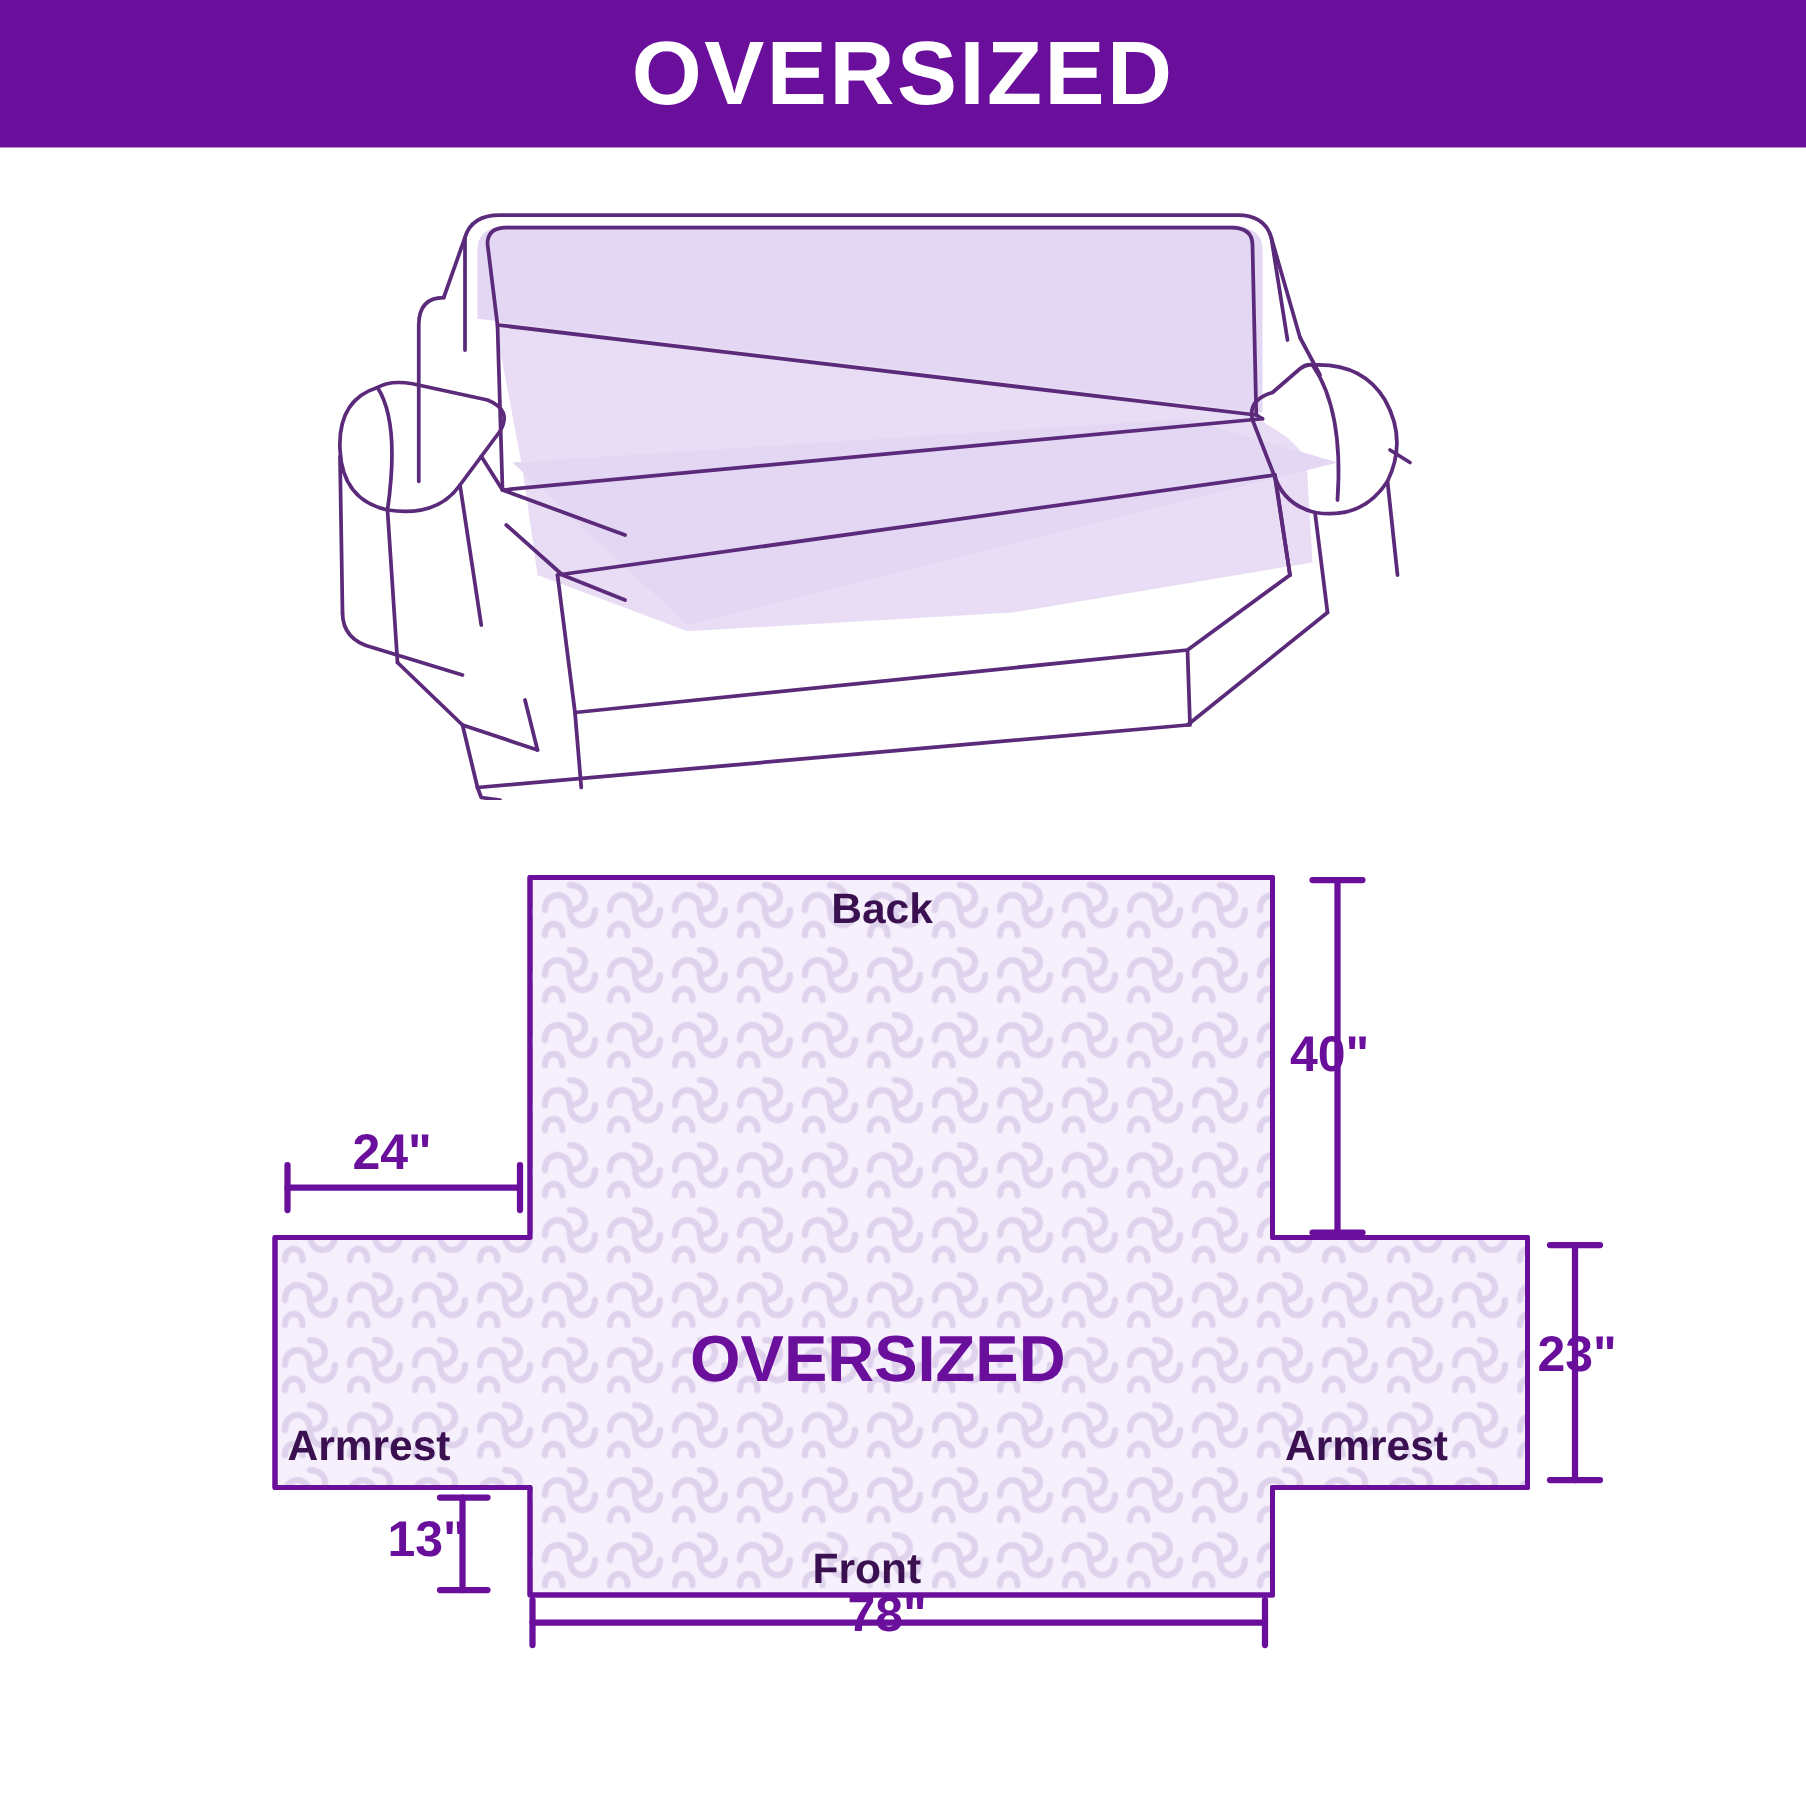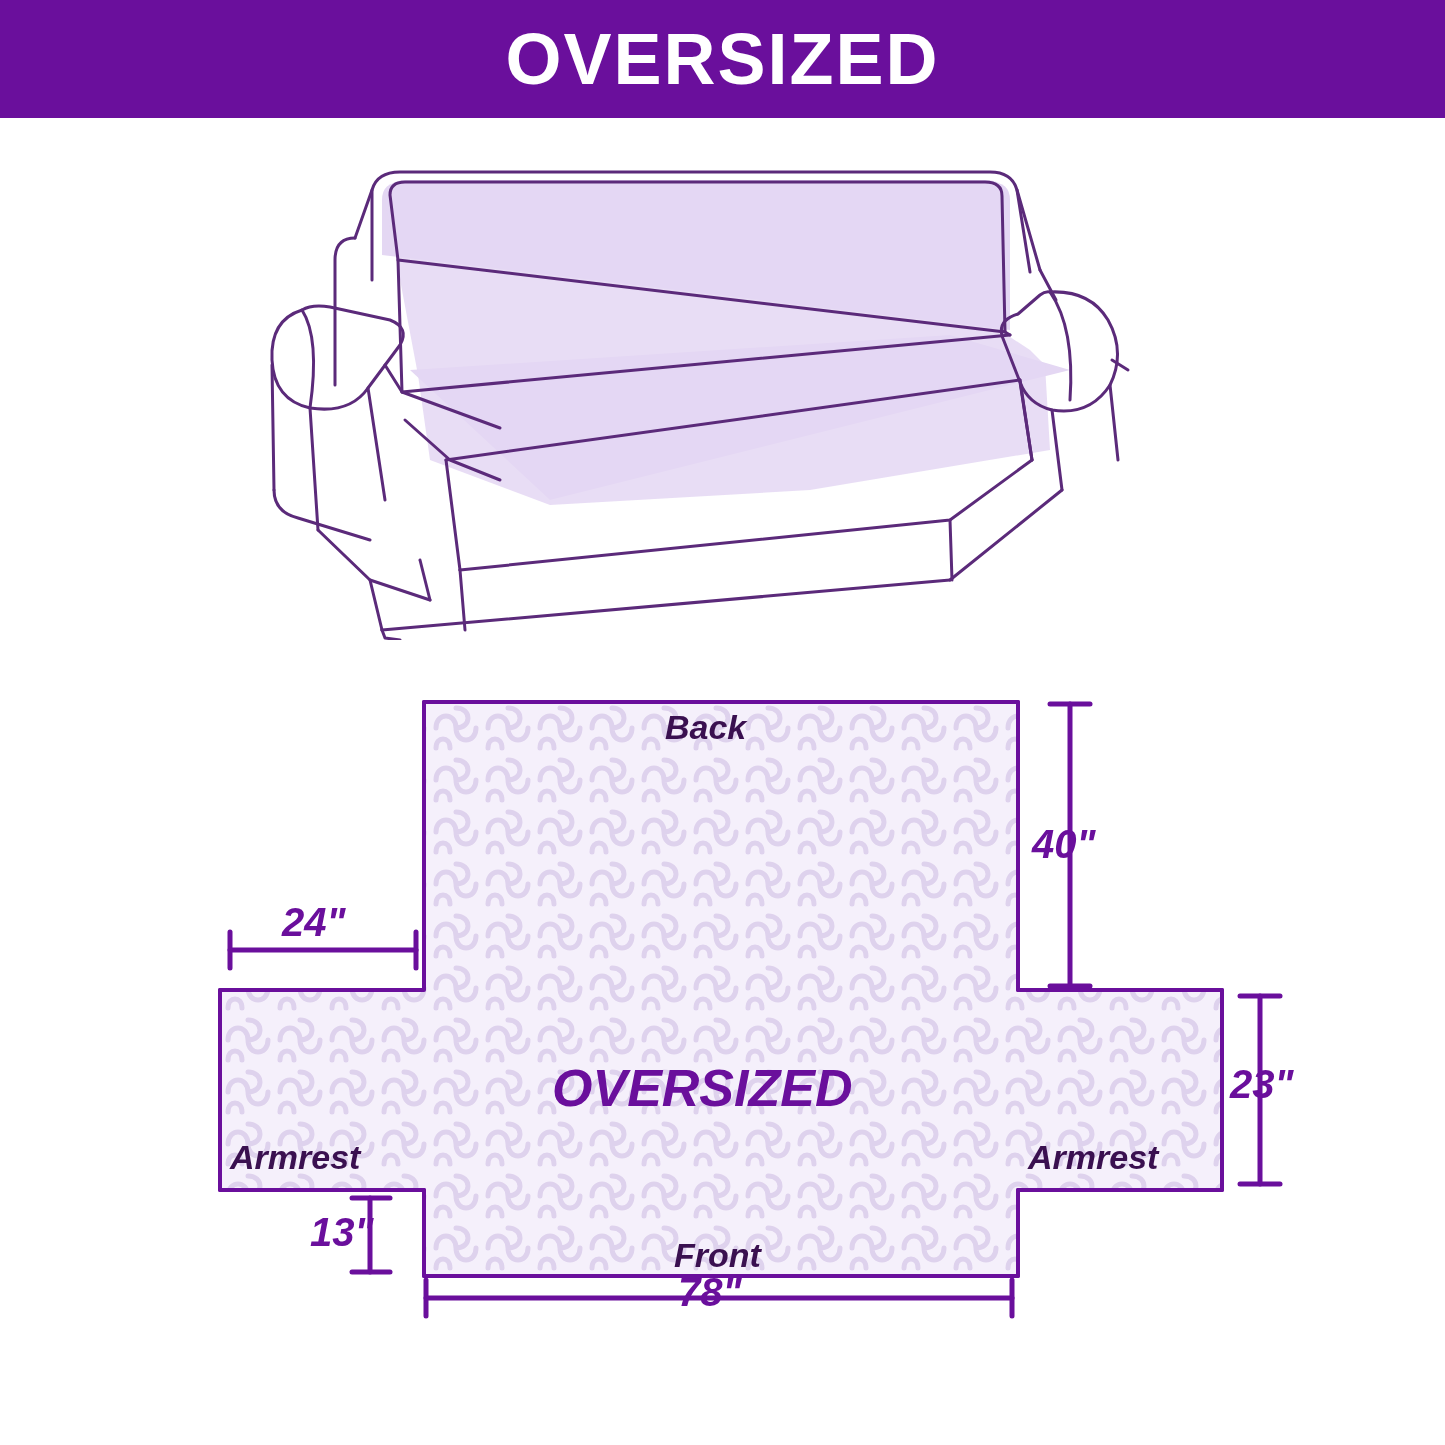--- a/index.html
+++ b/index.html
@@ -48,21 +48,20 @@
     top: 160px;
     width: 960px;
     height: 480px;
   }
   #diagram-area {
     position: absolute;
     left: 170px;
     top: 650px;
     width: 1140px;
     height: 680px;
-    font-style: italic;
   }
   .lbl {
     position: absolute;
     color: #6a0f9c;
     font-weight: bold;
     font-family: "Liberation Sans", sans-serif;
     white-space: nowrap;
   }
   .lbl-dim {
     font-size: 40px;
@@ -182,21 +181,21 @@
         <line x1="182" y1="622" x2="220" y2="622"></line>
 
         <line x1="256" y1="648" x2="842" y2="648"></line>
         <line x1="256" y1="630" x2="256" y2="666"></line>
         <line x1="842" y1="630" x2="842" y2="666"></line>
       </g>
     </svg>
 
     
     <div class="lbl lbl-part" style="left:495px; top:58px;">Back</div>
-    <div class="lbl lbl-part" style="left:504px; top:586px;">Front</div>
+    <div class="lbl lbl-part" style="left:480px; top:586px;">Front</div>
     <div class="lbl lbl-part" style="left:60px; top:488px;">Armrest</div>
     <div class="lbl lbl-part" style="left:858px; top:488px;">Armrest</div>
     <div class="lbl" id="label-center" style="left:382px; top:408px;">OVERSIZED</div>
 
     <div class="lbl lbl-dim" style="left:862px; top:172px;">40"</div>
     <div class="lbl lbl-dim" style="left:112px; top:250px;">24"</div>
     <div class="lbl lbl-dim" style="left:1060px; top:412px;">23"</div>
     <div class="lbl lbl-dim" style="left:140px; top:560px;">13"</div>
     <div class="lbl lbl-dim" style="left:508px; top:620px;">78"</div>
   </div>

